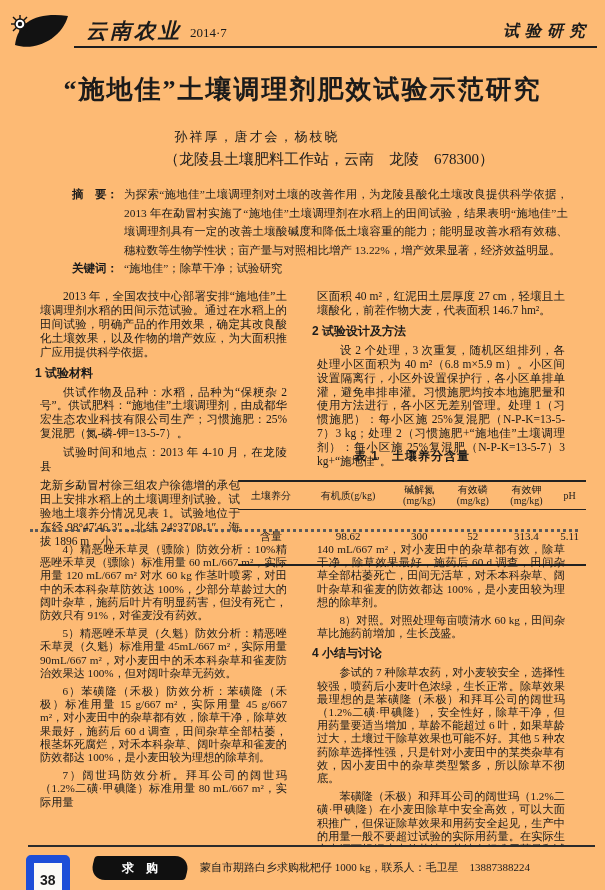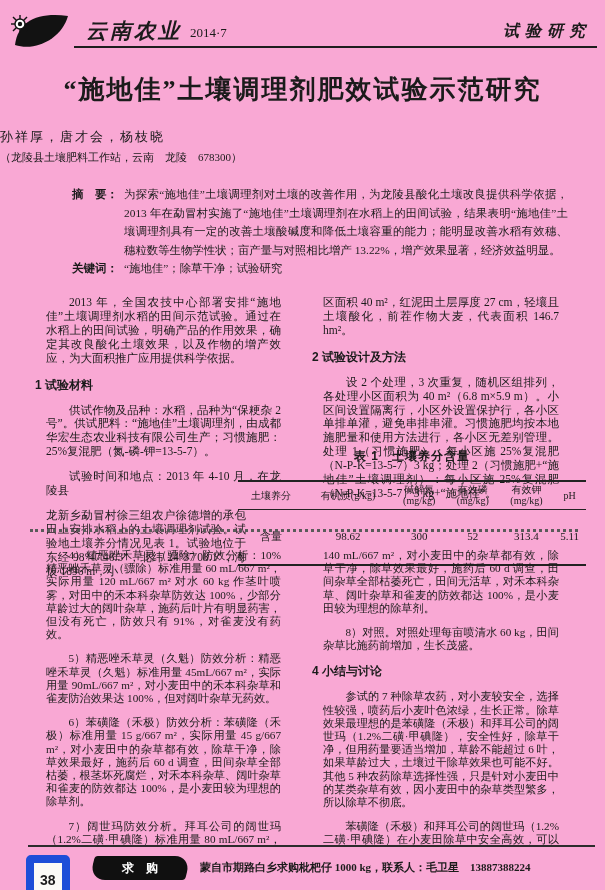--- a/index.html
+++ b/index.html
@@ -1,48 +1,48 @@
 <!DOCTYPE html>
 <html><head>
 <meta charset="utf-8">
 <style>
   * { margin:0; padding:0; box-sizing:border-box; }
   html,body { background:#e8e6e0; }
   .page {
     position:relative; width:605px; height:890px; margin:0 auto;
-    background:#f9a8d4; color:#1b1b1b; overflow:hidden;
+    background:#fdba74; color:#1b1b1b; overflow:hidden;
     font-family:"Liberation Serif","DejaVu Serif",serif;
   }
   
   .logo { position:absolute; left:8px; top:8px; width:64px; height:46px; }
   .journal-name { position:absolute; left:86px; top:17px; font-size:21px; font-weight:bold;
     font-style:italic; letter-spacing:3px; }
   .journal-issue { position:absolute; left:190px; top:25px; font-size:13px; font-weight:normal; }
   .column-name { position:absolute; right:14px; top:21px; font-size:16px; font-weight:bold;
     font-style:italic; letter-spacing:6px; }
   .masthead-rule { position:absolute; left:74px; top:46px; width:523px; height:2px; background:#1e1e1e; }
   
   .title { position:absolute; left:0; top:72px; width:605px; text-align:center;
     font-size:26px; font-weight:bold; letter-spacing:2px; }
-  .authors { position:absolute; left:0; top:128px; width:514px; text-align:left;
+  .authors { position:absolute; left:0; top:128px; width:514px; text-align:center;
     font-size:13px; letter-spacing:2px; }
-  .affiliation { position:absolute; left:0; top:150px; width:494px; text-align:left; font-size:11px; }
+  .affiliation { position:absolute; left:0; top:150px; width:494px; text-align:right; font-size:15px; }
   
   .abstract { position:absolute; left:58px; top:185px; width:510px;
     font-size:11.4px; line-height:18.6px; text-align:justify; }
   .abs-row { display:flex; }
   .abs-label { flex:0 0 52px; font-weight:bold;
     font-family:"Liberation Sans","DejaVu Sans",sans-serif; font-size:11.5px;margin-left:14px; }
   .abs-text { flex:1; }
   
   .body { position:absolute; left:0; top:283px; width:605px; height:564px; overflow:hidden;
     font-size:11.5px; line-height:13.9px; text-align:justify; }
   .colA-left  { position:absolute; left:35px;  top:2px; width:257px; }
   .colA-right { position:absolute; left:312px; top:2px; width:258px; }
-  .body p { margin:11px; }
+  .body p { margin:5px; }
   .indent { text-indent:2em; }
   .narrow { width:200px; }
   h2.sec { font-family:"Liberation Sans","DejaVu Sans",sans-serif; font-size:12px;
     font-weight:bold; line-height:16px; margin:1px 0; }
   
   .table-block { position:absolute; left:238px; top:167px; width:348px; text-align:center; }
   .tbl-caption { font-family:"Liberation Sans","DejaVu Sans",sans-serif; font-weight:bold;
     font-size:12px; letter-spacing:1px; margin-bottom:16px; }
   .table-block table { width:100%; border-collapse:collapse;
     border-top:2px solid #222; border-bottom:2px solid #222; }
@@ -60,21 +60,21 @@
   
   .footer-rule { position:absolute; left:28px; top:845px; width:567px; height:2px; background:#2c2c2c; }
   .pageno { position:absolute; left:26px; top:855px; border:8px solid #1d4ed8; border-radius:5px;
     padding:9px 6px; font-weight:bold; font-size:14px;
     font-family:"Liberation Sans","DejaVu Sans",sans-serif; background:#fbfaf6; }
   .ad-ribbon { position:absolute; left:92px; top:856px; width:96px; height:24px; background:#101010;
     border-radius:3px 16px 3px 16px; transform:skewX(-14deg);
     display:flex; align-items:center; justify-content:center; }
   .ad-ribbon span { color:#fff; transform:skewX(14deg); font-size:12px; font-weight:bold;
     letter-spacing:12px; padding-left:12px; }
-  .ad-text { position:absolute; left:200px; top:860px; font-size:11px; font-weight:bold; }
+  .ad-text { position:absolute; left:200px; top:860px; font-size:11px; font-weight:normal; }
 </style>
 </head>
 <body>
 
 <div class="page">
 
   <div class="logo">
     <svg width="64" height="46" viewBox="0 0 64 46">
       <path d="M7 37 C10 13, 30 4, 60 8 C54 30, 28 44, 7 37 Z" fill="#121212"></path>
       <g stroke="#121212" stroke-width="1.4">

